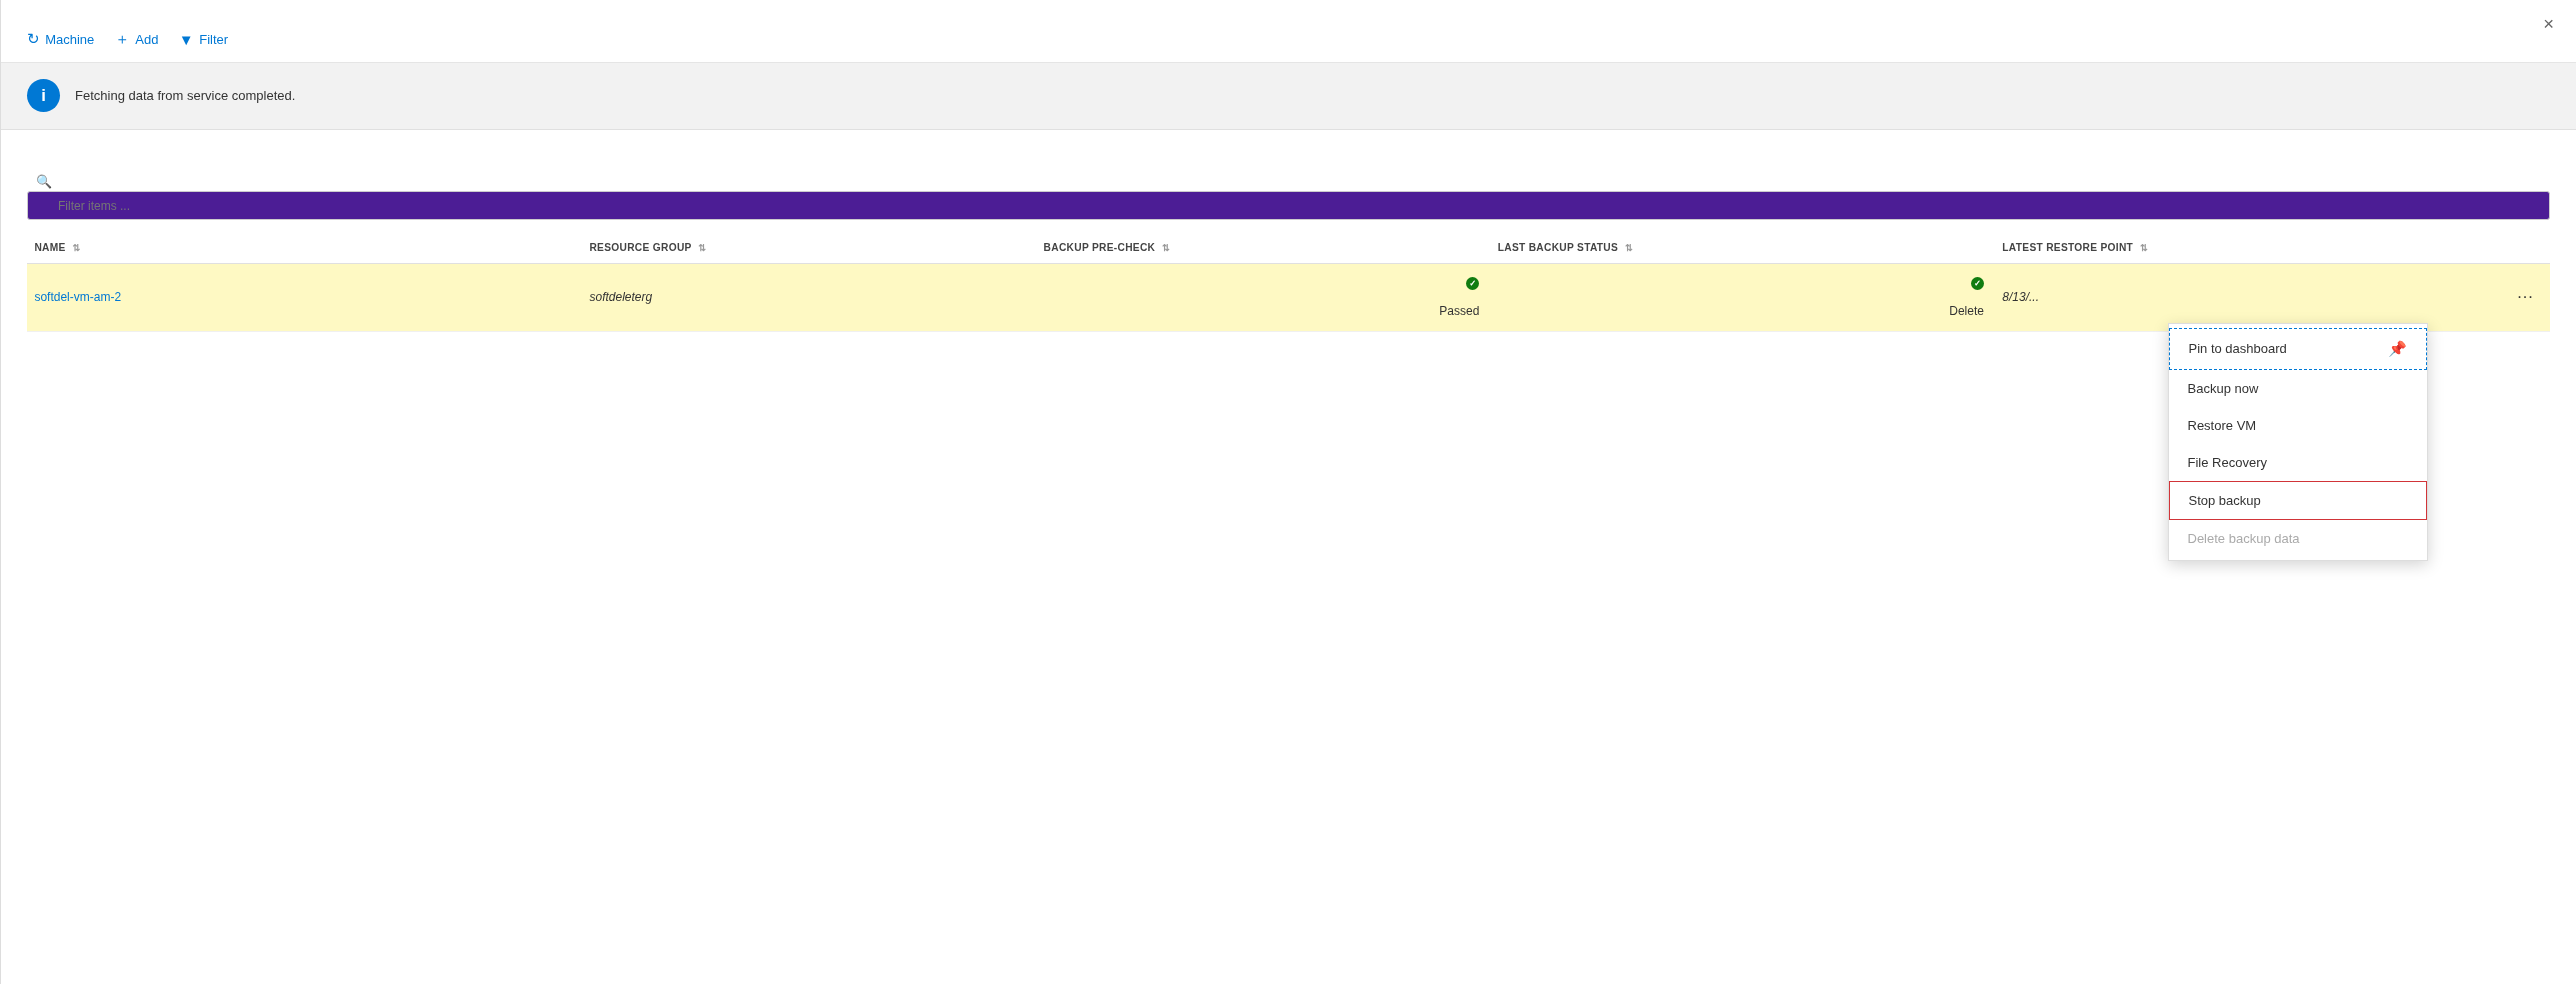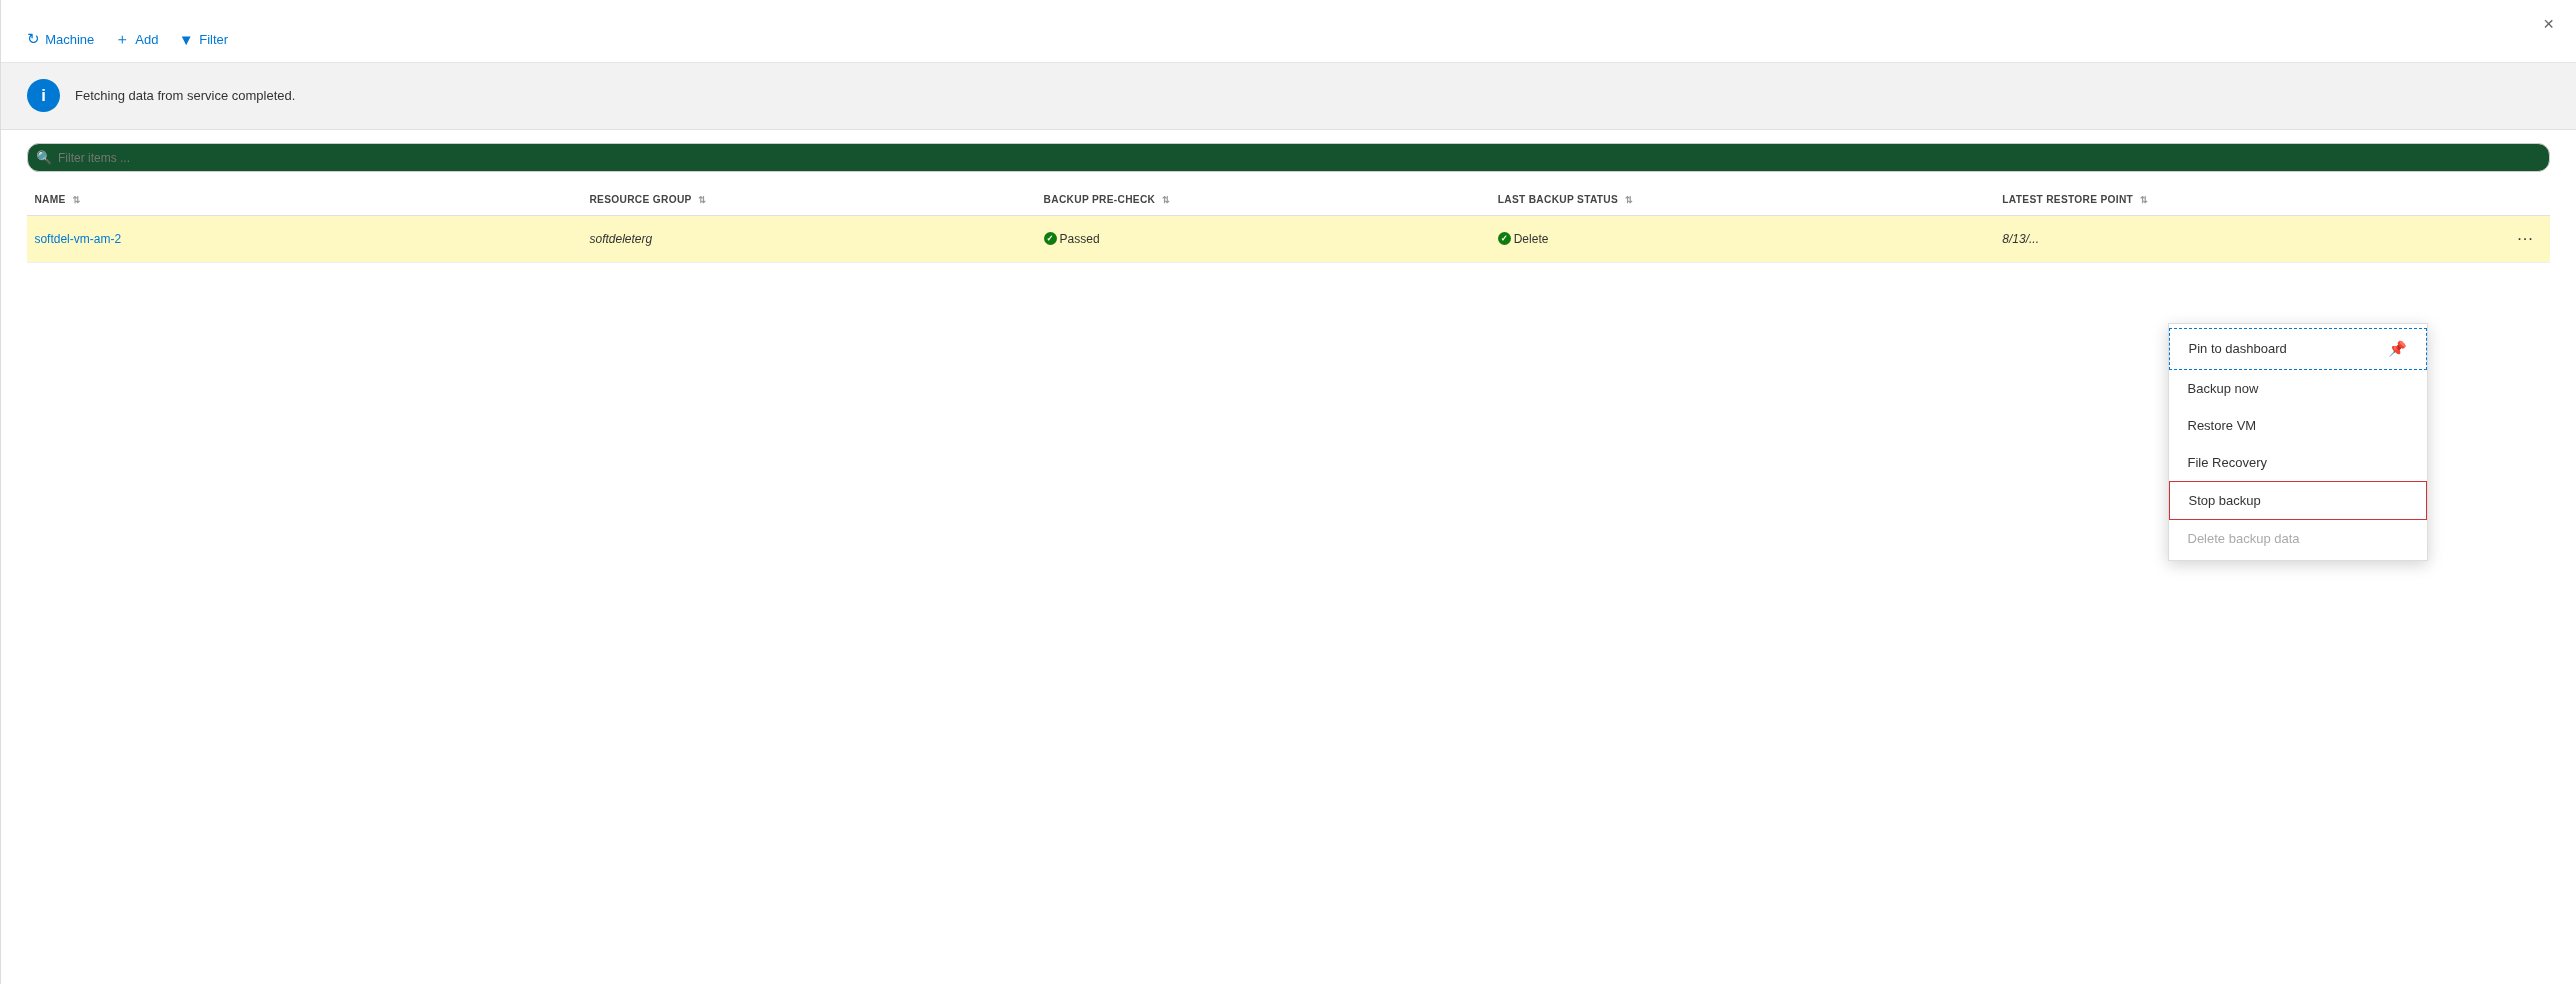--- a/index.html
+++ b/index.html
@@ -124,25 +124,26 @@
       position: absolute;
       left: 9.3px;
       color: #999;
       font-size: 13px;
     }
 
     .search-input {
       width: 100%;
       padding: 6.5px 11px 6.5px 30px;
       border: 0.9px solid #ccc;
-      border-radius: 12px;
+      border-radius: 3px;
       font-size: 12px;
       color: #999;
       outline: none;
-      background: #14532d;
+      background: #4c1d95;
+      margin-top: 48px;
     }
 
     .table-container {
       padding: 0 26px;
     }
 
     table {
       width: 100%;
       border-collapse: collapse;
     }
@@ -183,23 +184,24 @@
       vertical-align: middle;
     }
 
     tbody td.plain {
       color: #333;
       font-style: italic;
     }
 
     .status-cell {
       display: flex;
-      align-items: flex-start;
-      gap: 3px;
-      color: #333;
+      align-items: flex-end;
+      gap: 14px;
+      color: #333;
+      flex-direction: column;
     }
 
     .status-dot {
       width: 13px;
       height: 13px;
       border-radius: 50%;
       background: #107c10;
       display: flex;
       align-items: center;
       justify-content: center;

